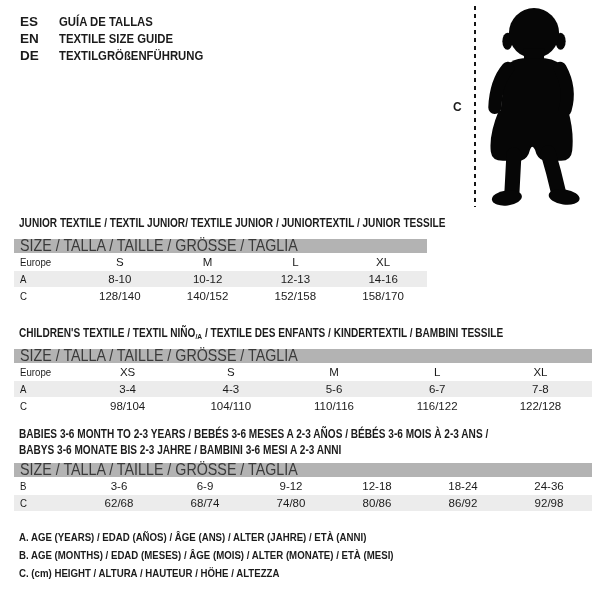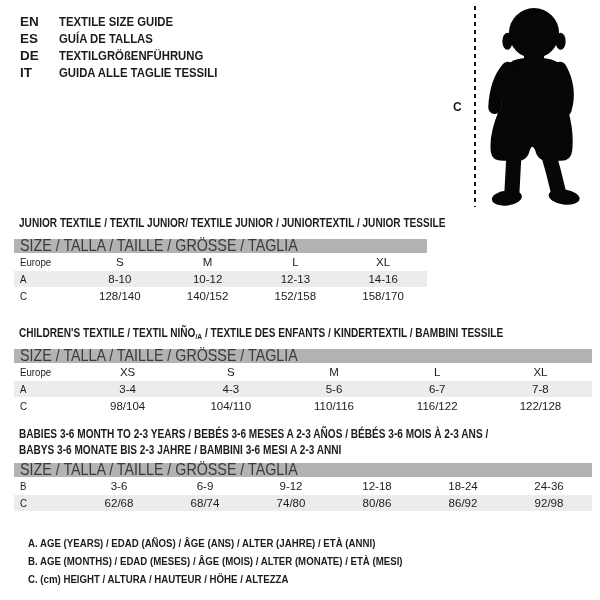--- a/index.html
+++ b/index.html
@@ -37,43 +37,39 @@
   .thead{
     height:14px;background:var(--table-header-bg);color:var(--bar-text-color);
     display:flex;align-items:center;padding-left:6px;font-size:17px;margin-bottom:1px;
   }
   .trow{display:flex;align-items:center;height:16px;margin-bottom:1px;}
   .trow.shaded{background:var(--shaded-row-bg);}
   .tlabel{flex:0 0 62px;padding-left:6px;text-align:left;}
   .tcell{flex:1;text-align:center;}
   
   .notes{position:absolute;left:19px;top:531px;}
-  .note-line{height:18px;font-weight:700;font-size:11.5px;display:flex;align-items:flex-end;margin-left:9px;}
+  .note-line{height:18px;font-weight:700;font-size:11.5px;display:flex;align-items:flex-start;}
 </style>
 </head>
 <body>
 
 <div>
 
   <div class="langs">
     <div class="lang-row">
+      <span class="lang-code">ES</span>
+      <span class="cx">GUÍA DE TALLAS</span>
+    </div>
+    <div class="lang-row">
       <span class="lang-code">EN</span>
       <span class="cx">TEXTILE SIZE GUIDE</span>
     </div>
     <div class="lang-row">
-      <span class="lang-code">ES</span>
-      <span class="cx">GUÍA DE TALLAS</span>
-    </div>
-    <div class="lang-row">
       <span class="lang-code">DE</span>
       <span class="cx">TEXTILGRÖßENFÜHRUNG</span>
-    </div>
-    <div class="lang-row">
-      <span class="lang-code">IT</span>
-      <span class="cx">GUIDA ALLE TAGLIE TESSILI</span>
     </div>
   </div>
 
   <div class="figure">
     <span class="c-label">C</span>
     <div class="dash-line"></div>
     <svg class="baby-svg" width="102" height="207" viewBox="0 0 100 206">
       <g fill="#060606">
         <ellipse cx="26.5" cy="37" rx="5" ry="8.5"></ellipse>
         <ellipse cx="79.5" cy="37" rx="5" ry="8.5"></ellipse>

